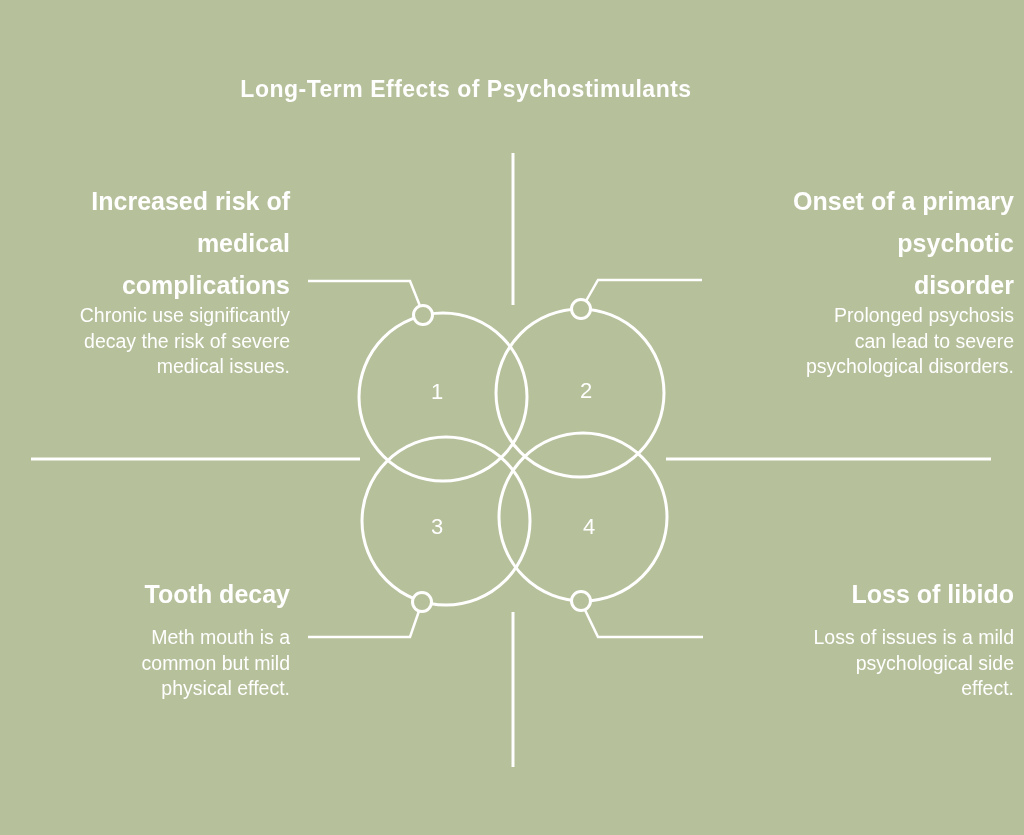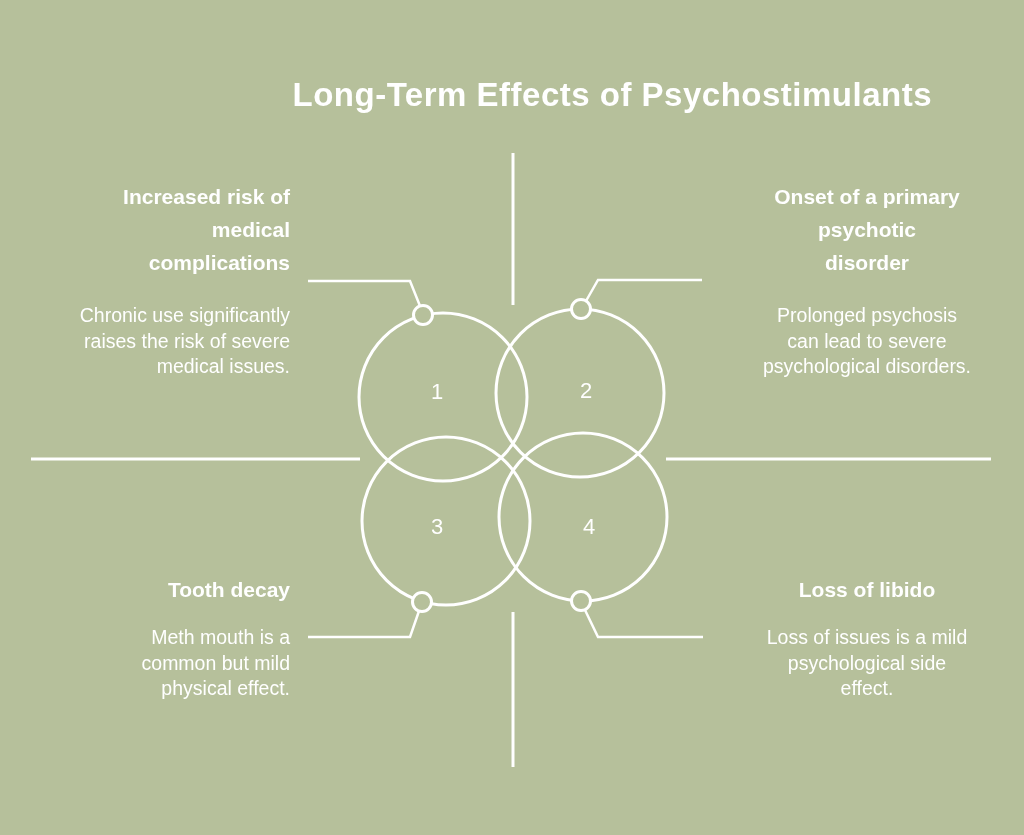--- a/index.html
+++ b/index.html
@@ -12,27 +12,27 @@
     width:1024px;height:835px;
     background:var(--bg);
     overflow:hidden;
     font-family:"Liberation Sans", sans-serif;
     color:var(--fg);
   }
   svg.layer{position:absolute;left:0;top:0;}
   .txt{position:absolute;white-space:pre-line;}
   .title{
     top:76px;left:0;width:932px;
-    text-align:right;
-    font-size:33px;font-weight:700;letter-spacing:.5px;
+    text-align:center;
+    font-size:23px;font-weight:700;letter-spacing:.5px;
   }
-  .h{font-size:21px;line-height:33px;font-weight:700;}
+  .h{font-size:25px;line-height:42px;font-weight:700;}
   .b{font-size:19.5px;line-height:25.5px;font-weight:400;}
   .tl{left:40px;width:250px;text-align:right;}
-  .tr{left:736px;width:262px;text-align:center;}
+  .tr{left:752px;width:262px;text-align:right;}
   .heading-top{top:180px;}
   .body-top{top:303px;}
   .heading-bottom{top:573px;}
   .body-bottom{top:625px;}
   .num{
     position:absolute;
     font-size:22px;font-weight:400;
     transform:translate(-50%,-50%);
     white-space:nowrap;
   }
@@ -64,21 +64,21 @@
     <circle cx="422" cy="602" r="9.5" fill="#b6c09b" stroke="#ffffff" stroke-width="3"></circle>
     <circle cx="581" cy="601" r="9.5" fill="#b6c09b" stroke="#ffffff" stroke-width="3"></circle>
   </svg>
 
   <div class="txt title">Long-Term Effects of Psychostimulants</div>
 
   <div class="txt h tl heading-top">Increased risk of
 medical
 complications</div>
   <div class="txt b tl body-top">Chronic use significantly
-raises the risk of severe
+decay the risk of severe
 medical issues.</div>
 
   <div class="txt h tr heading-top">Onset of a primary
 psychotic
 disorder</div>
   <div class="txt h tl heading-bottom">Tooth decay</div>
 
   <div class="txt b tr body-top">Prolonged psychosis
 can lead to severe
 psychological disorders.</div>

